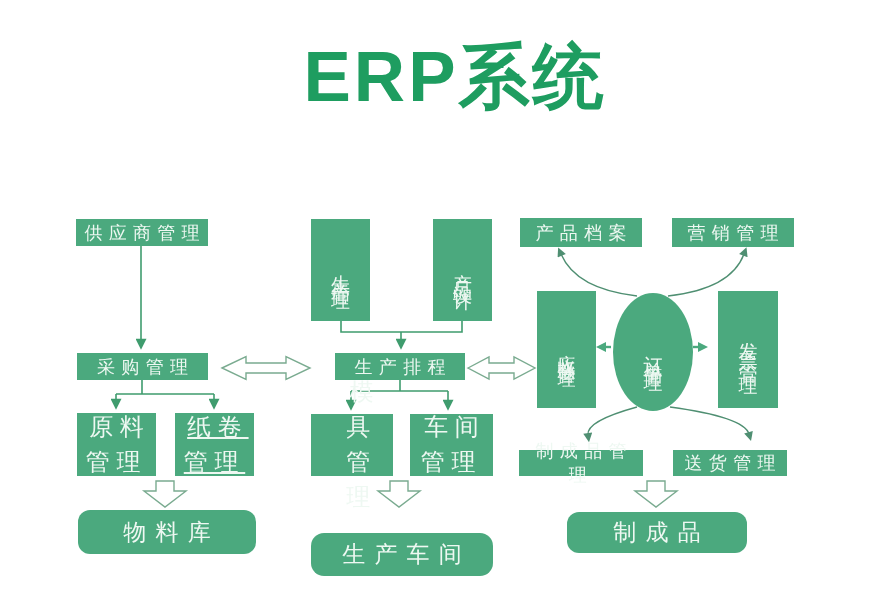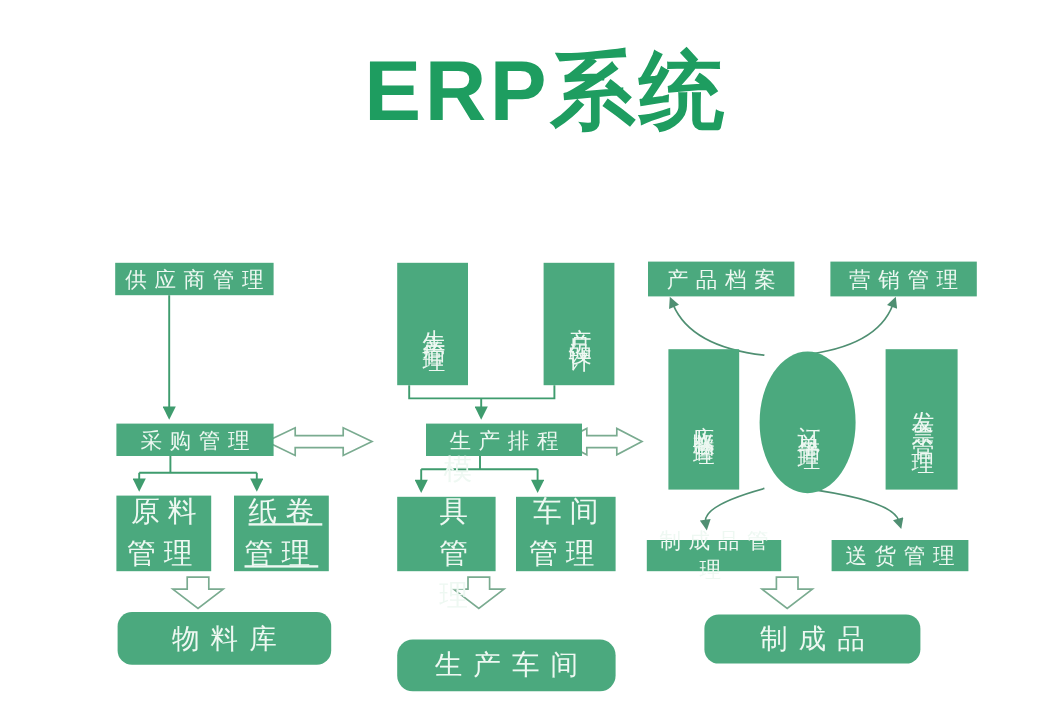--- a/index.html
+++ b/index.html
@@ -49,21 +49,20 @@
   .mk-thick { fill: var(--box-green); }
   .mk-curve { fill: var(--curve-green); }
   .node {
     position: absolute;
     background: var(--box-green);
     color: var(--box-text);
     display: flex;
     align-items: center;
     justify-content: center;
     text-align: center;
-    margin-left: 20px;
   }
   .hbox { font-size: 18px; letter-spacing: 0.35em; text-indent: 0.35em; }
   .box2 {
     font-size: 24px;
     letter-spacing: 0.28em;
     text-indent: 0.28em;
     line-height: 1.45;
     padding: 0 5px;
   }
   .vbox {
@@ -161,21 +160,21 @@
   <div class="node vbox vwide" style="left:718px; top:291px; width:60px; height:117px;">发票管理</div>
 
   <div class="node box2" style="left:77px; top:413px; width:79px; height:63px;">原料管理</div>
 
   <div class="node box2" style="left:175px; top:413px; width:79px; height:63px;text-decoration:underline;">纸卷管理</div>
 
   <div class="node box2" style="left:311px; top:414px; width:82px; height:62px;padding-left:24px;">模具管理</div>
 
   <div class="node box2" style="left:410px; top:414px; width:83px; height:62px;">车间管理</div>
 
-  <div class="node hbox" style="left:519px; top:450px; width:112px; height:26px;">制成品管理</div>
+  <div class="node hbox" style="left:519px; top:450px; width:124px; height:26px;">制成品管理</div>
 
   <div class="node hbox" style="left:673px; top:450px; width:114px; height:26px;">送货管理</div>
 
   <div class="node rbox" style="left:78px; top:510px; width:178px; height:44px;">物料库</div>
 
   <div class="node rbox" style="left:311px; top:533px; width:182px; height:43px;border-radius:13px;">生产车间</div>
 
   <div class="node rbox" style="left:567px; top:512px; width:180px; height:41px;">制成品</div>
 
 </div>

